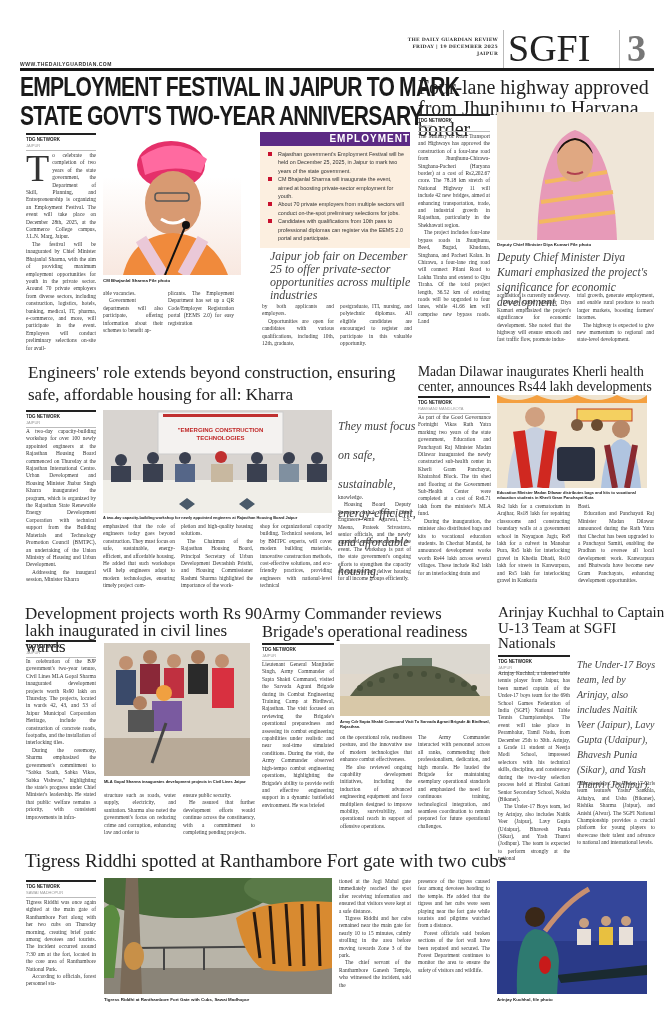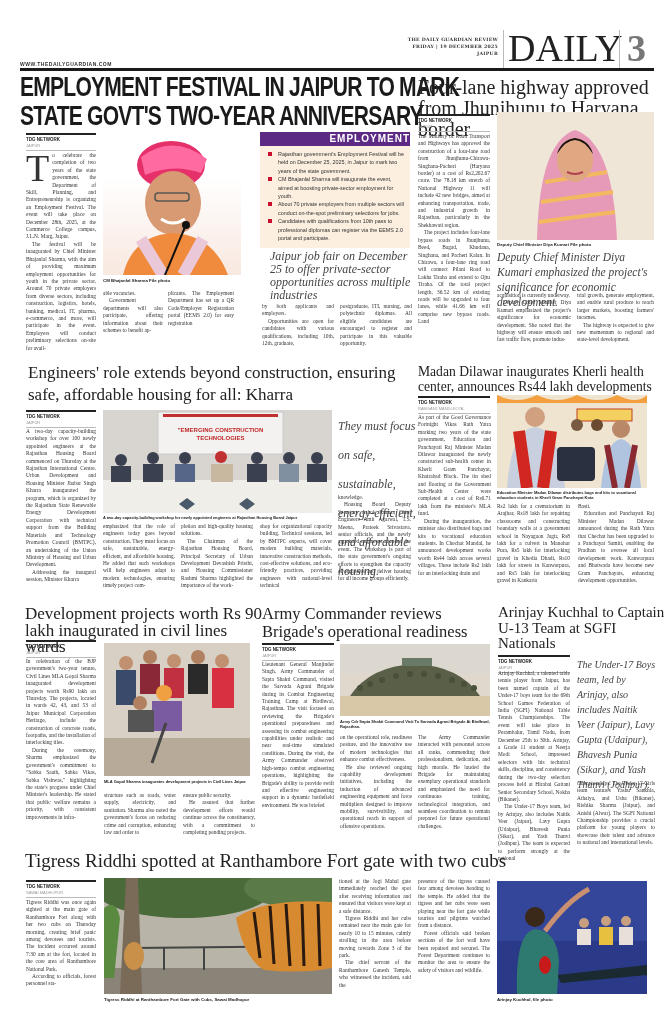--- a/index.html
+++ b/index.html
@@ -31,21 +31,21 @@
 </head>
 <body>
 
 <div class="abs masthead-url">WWW.THEDAILYGUARDIAN.COM</div>
 <div class="abs masthead-meta">
   <div>THE DAILY GUARDIAN REVIEW</div>
   <div>FRIDAY | 19 DECEMBER 2025</div>
   <div>JAIPUR</div>
 </div>
 <div class="abs masthead-divider" style="left:503px;top:30px;height:38px"></div>
-<div class="abs masthead-section">DAILY</div>
+<div class="abs masthead-section">SGFI</div>
 <div class="abs masthead-divider" style="left:619px;top:30px;height:38px"></div>
 <div class="abs masthead-page">3</div>
 <div class="abs rule" style="left:20px;top:68px;width:634px"></div>
 
 <div>
   <div class="abs h-cond" style="left:20px;top:74px;font-size:27px;line-height:27px;transform:scaleX(.78);white-space:nowrap;color:#1a1a1a">EMPLOYMENT FESTIVAL IN JAIPUR TO MARK</div>
   <div class="abs h-cond" style="left:20px;top:103px;font-size:27px;line-height:27px;transform:scaleX(.78);white-space:nowrap;color:#1a1a1a">STATE GOVT'S TWO-YEAR ANNIVERSARY</div>
 
   <div class="abs byline" style="left:26px;top:133px;width:70px">
     <span>TDG NETWORK</span>

